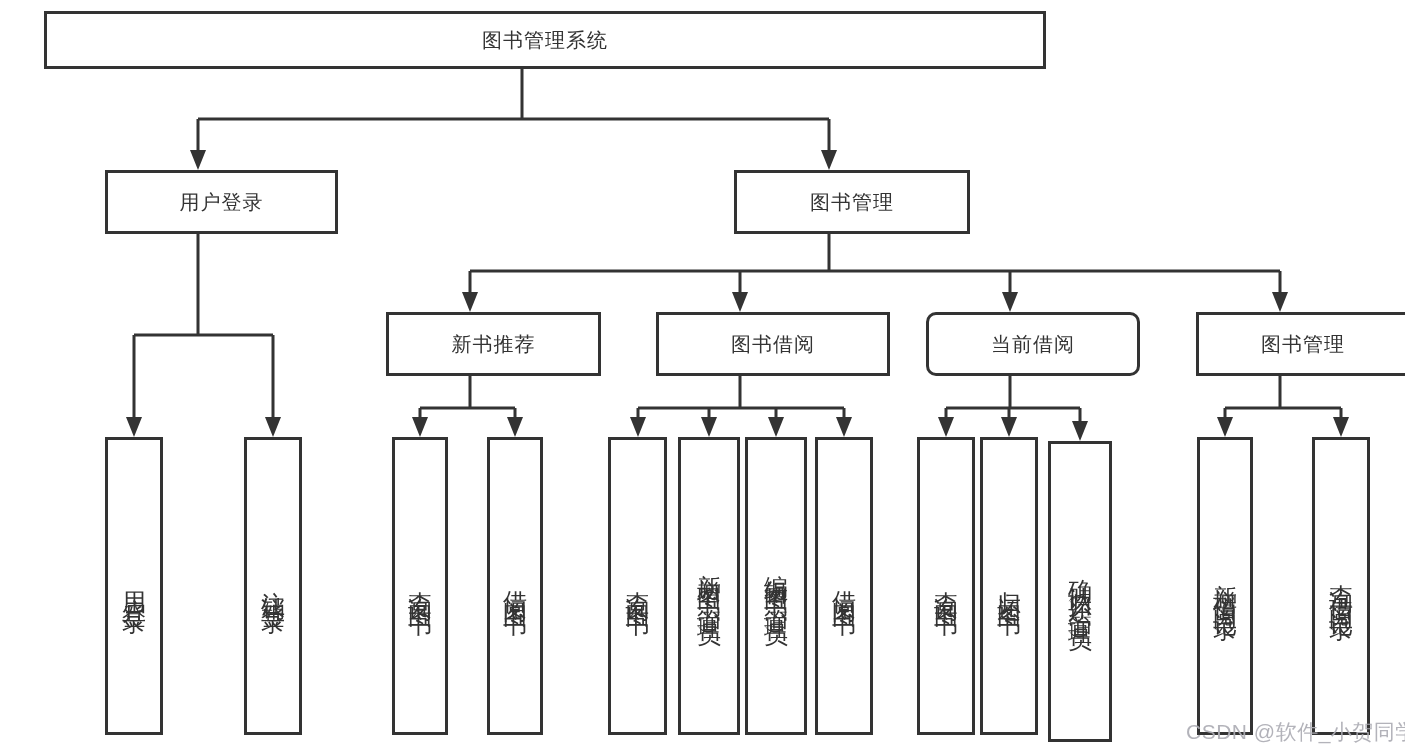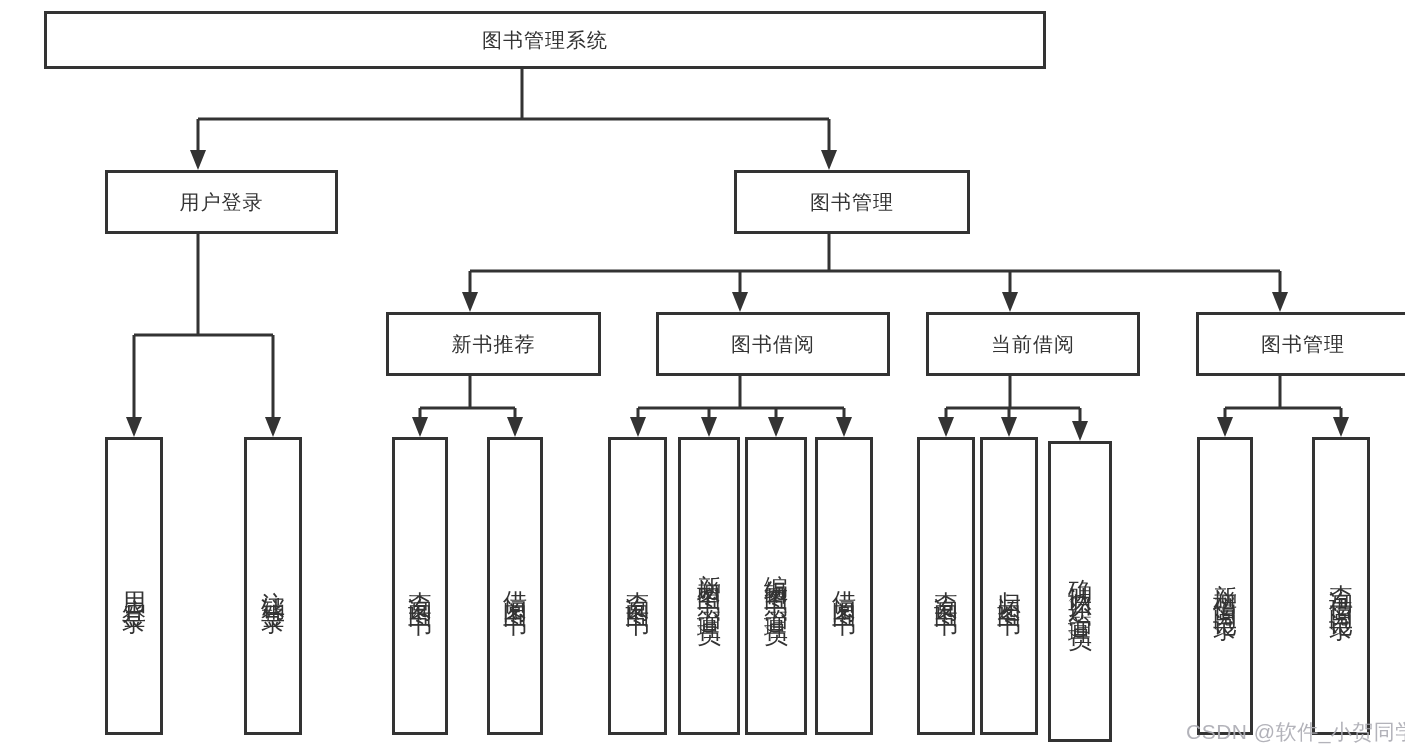--- a/index.html
+++ b/index.html
@@ -125,21 +125,21 @@
   <div class="box" style="left:711px; top:170px; width:236px; height:64px;">
     <span class="hlabel">图书管理</span>
   </div>
 
   <div class="box" style="left:363px; top:312px; width:215px; height:64px;">
     <span class="hlabel">新书推荐</span>
   </div>
   <div class="box" style="left:633px; top:312px; width:234px; height:64px;">
     <span class="hlabel">图书借阅</span>
   </div>
-  <div class="box" style="left:903px; top:312px; width:214px; height:64px;">
+  <div class="box" style="left:903px; top:312px; width:214px; height:64px;border-radius:10px;">
     <span class="hlabel">当前借阅</span>
   </div>
   <div class="box" style="left:1173px; top:312px; width:214px; height:64px;">
     <span class="hlabel">图书管理</span>
   </div>
 
   <div class="leaf" style="left:105px;">
     <span class="vlabel">用户登录</span>
   </div>
   <div class="leaf" style="left:244px;">

